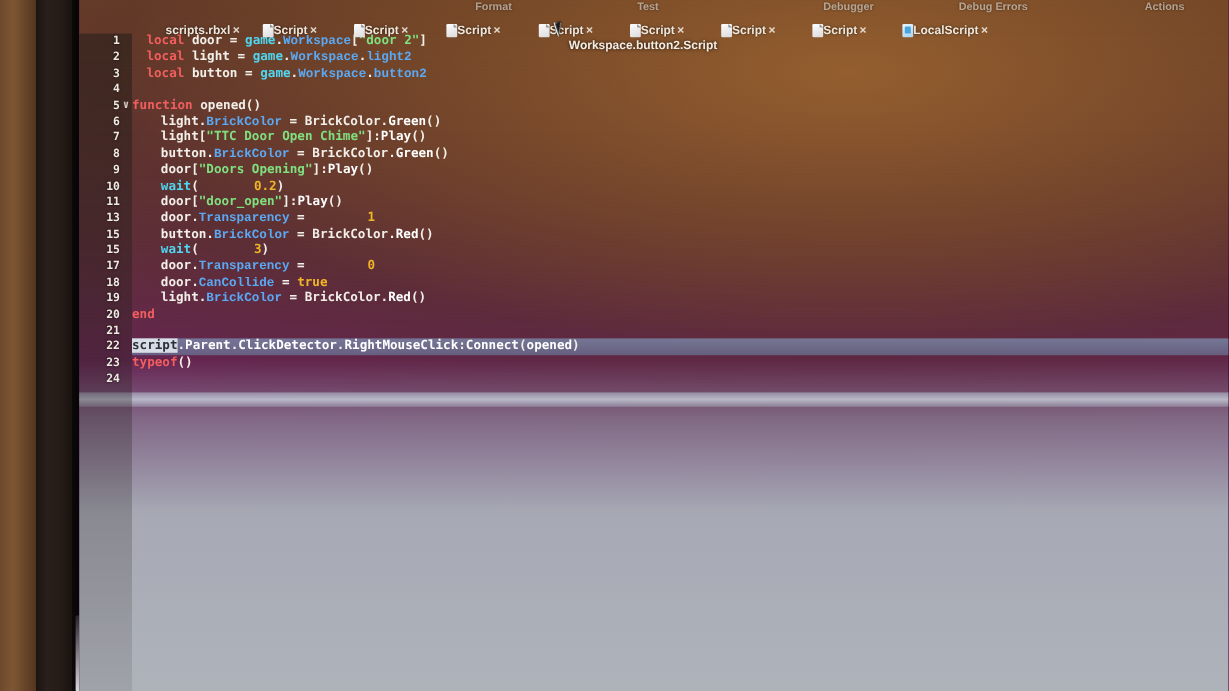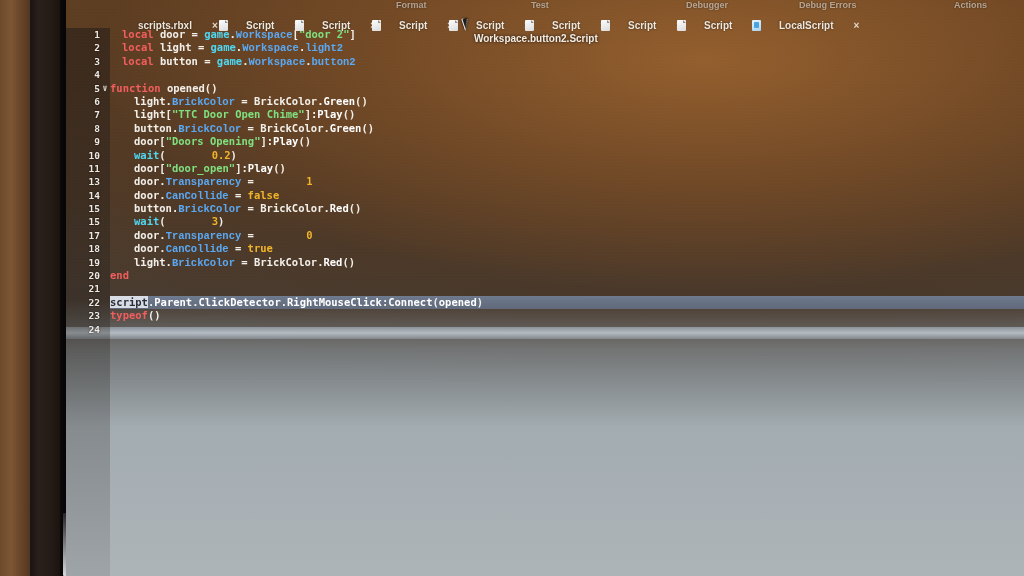--- a/index.html
+++ b/index.html
@@ -15,21 +15,21 @@
   .bezel{position:absolute;left:30px;top:0;width:36px;height:576px;
         background:linear-gradient(90deg,#1b1412 0%,#2a201b 25%,#241b16 60%,#120d0b 100%);}
   .bezel-hl{position:absolute;left:60px;top:0;width:7px;height:576px;
         background:linear-gradient(90deg,#0c0908,#050404);}
   .bezel-foot{position:absolute;left:63px;top:513px;width:8px;height:63px;
         background:linear-gradient(180deg,rgba(215,215,215,.15),rgba(232,234,236,.92));
         border-radius:1px;}
 
   
   .screen{position:absolute;left:66px;top:0;width:958px;height:576px;
-        background:#404040;overflow:hidden;}
+        background:#701a75;overflow:hidden;}
 
   
   .glare-warm{position:absolute;left:0;top:0;width:958px;height:430px;
         background:
          radial-gradient(ellipse 900px 340px at 640px 60px, rgba(150,96,46,.95) 0%, rgba(121,76,37,.72) 38%, rgba(74,47,24,.30) 68%, rgba(0,0,0,0) 100%),
          linear-gradient(180deg, rgba(108,68,33,.85) 0%, rgba(92,58,29,.62) 45%, rgba(40,27,16,.1) 100%);
         pointer-events:none;}
   
   .glare-cool{position:absolute;left:0;top:300px;width:958px;height:276px;
         background:linear-gradient(180deg, rgba(150,160,168,0) 0%, rgba(152,163,170,.55) 18%, rgba(171,181,186,.92) 46%, rgba(176,184,188,.97) 100%);
@@ -39,21 +39,21 @@
         pointer-events:none;}
 
   
   .menubar{position:absolute;left:0;top:0;width:958px;height:13px;z-index:6;}
   .menubar span{position:absolute;top:0;font-family:"Liberation Sans",sans-serif;
         font-size:9px;font-weight:700;color:rgba(236,228,216,.62);white-space:nowrap;
         text-shadow:0 0 2px rgba(0,0,0,.5);}
 
   
   .tabbar{position:absolute;left:0;top:13px;width:958px;height:24px;z-index:6;}
-  .tab{position:absolute;top:0;height:24px;display:flex;align-items:center;gap:18px;
+  .tab{position:absolute;top:0;height:24px;display:flex;align-items:center;gap:0;
        white-space:nowrap;}
   .tab .lbl{font-family:"Liberation Sans",sans-serif;font-size:10px;font-weight:700;
        color:#efe6da;text-shadow:0 0 2px rgba(0,0,0,.7);}
   .tab .x{font-family:"Liberation Sans",sans-serif;font-size:10px;font-weight:700;
        color:#e2d8cc;margin-left:2px;}
   .ic{width:9px;height:11px;border-radius:1px;display:inline-block;position:relative;}
   .ic.script{background:linear-gradient(160deg,#fdfdfd,#dcdcdc);}
   .ic.script:after{content:"";position:absolute;right:0;top:0;border-width:0 3px 3px 0;
        border-style:solid;border-color:transparent transparent rgba(120,120,120,.8) transparent;}
   .ic.localscript{background:linear-gradient(160deg,#e8f4ff,#a8d4f0);}
@@ -180,21 +180,20 @@
           <div class="ln"><span class="num">3</span><span class="src" style="left: 56px;"><span class="kw">local</span><span class="idn"> button </span><span class="op">= </span><span class="glb">game</span><span class="op">.</span><span class="prop">Workspace</span><span class="op">.</span><span class="prop">button2</span></span></div>
           <div class="ln"><span class="num">4</span><span class="src" style="left: 44px;"></span></div>
           <div class="ln"><span class="num">5</span><span class="fold">∨</span><span class="src" style="left: 44px;"><span class="kw">function</span><span class="op"> </span><span class="idn">opened</span><span class="op">()</span></span></div>
           <div class="ln"><span class="num">6</span><span class="src" style="left: 68px;"><span class="idn">light</span><span class="op">.</span><span class="prop">BrickColor</span><span class="op"> = </span><span class="idn">BrickColor</span><span class="op">.</span><span class="fn">Green</span><span class="op">()</span></span></div>
           <div class="ln"><span class="num">7</span><span class="src" style="left: 68px;"><span class="idn">light</span><span class="op">[</span><span class="str">"TTC Door Open Chime"</span><span class="op">]:</span><span class="fn">Play</span><span class="op">()</span></span></div>
           <div class="ln"><span class="num">8</span><span class="src" style="left: 68px;"><span class="idn">button</span><span class="op">.</span><span class="prop">BrickColor</span><span class="op"> = </span><span class="idn">BrickColor</span><span class="op">.</span><span class="fn">Green</span><span class="op">()</span></span></div>
           <div class="ln"><span class="num">9</span><span class="src" style="left: 68px;"><span class="idn">door</span><span class="op">[</span><span class="str">"Doors Opening"</span><span class="op">]:</span><span class="fn">Play</span><span class="op">()</span></span></div>
           <div class="ln"><span class="num">10</span><span class="src" style="left: 68px;"><span class="glb">wait</span><span class="op">(</span><span class="num2">0.2</span><span class="op">)</span></span></div>
           <div class="ln"><span class="num">11</span><span class="src" style="left: 68px;"><span class="idn">door</span><span class="op">[</span><span class="str">"door_open"</span><span class="op">]:</span><span class="fn">Play</span><span class="op">()</span></span></div>
           <div class="ln"><span class="num">13</span><span class="src" style="left: 68px;"><span class="idn">door</span><span class="op">.</span><span class="prop">Transparency</span><span class="op"> = </span><span class="num2">1</span></span></div>
-          <div class="ln"><span class="num">14</span><span class="src" style="left: 68px;"><span class="idn">door</span><span class="op">.</span><span class="prop">CanCollide</span><span class="op"> = </span><span class="bool">false</span></span></div>
           <div class="ln"><span class="num">15</span><span class="src" style="left: 68px; text-align: right;"><span class="idn">button</span><span class="op">.</span><span class="prop">BrickColor</span><span class="op"> = </span><span class="idn">BrickColor</span><span class="op">.</span><span class="fn">Red</span><span class="op">()</span></span></div>
           <div class="ln"><span class="num">15</span><span class="src" style="left: 68px;"><span class="glb">wait</span><span class="op">(</span><span class="num2">3</span><span class="op">)</span></span></div>
           <div class="ln"><span class="num">17</span><span class="src" style="left: 68px;"><span class="idn">door</span><span class="op">.</span><span class="prop">Transparency</span><span class="op"> = </span><span class="num2">0</span></span></div>
           <div class="ln"><span class="num">18</span><span class="src" style="left: 68px;"><span class="idn">door</span><span class="op">.</span><span class="prop">CanCollide</span><span class="op"> = </span><span class="bool">true</span></span></div>
           <div class="ln"><span class="num">19</span><span class="src" style="left: 68px;"><span class="idn">light</span><span class="op">.</span><span class="prop">BrickColor</span><span class="op"> = </span><span class="idn">BrickColor</span><span class="op">.</span><span class="fn">Red</span><span class="op">()</span></span></div>
           <div class="ln"><span class="num">20</span><span class="src" style="left: 44px;"><span class="kw">end</span></span></div>
           <div class="ln"><span class="num">21</span><span class="src" style="left: 44px;"></span></div>
           <div class="ln"><div class="sel-band"></div><span class="num">22</span><span class="src" style="left: 44px;"><span class="sel-word">script</span><span class="op">.</span><span class="fn">Parent</span><span class="op">.</span><span class="fn">ClickDetector</span><span class="op">.</span><span class="fn">RightMouseClick</span><span class="op">:</span><span class="fn">Connect</span><span class="op">(</span><span class="fn">opened</span><span class="op">)</span></span></div>
           <div class="ln"><span class="num">23</span><span class="src" style="left: 44px;"><span class="kw">typeof</span><span class="op">()</span></span></div>
           <div class="ln"><span class="num">24</span><span class="src" style="left: 44px;"></span></div>

